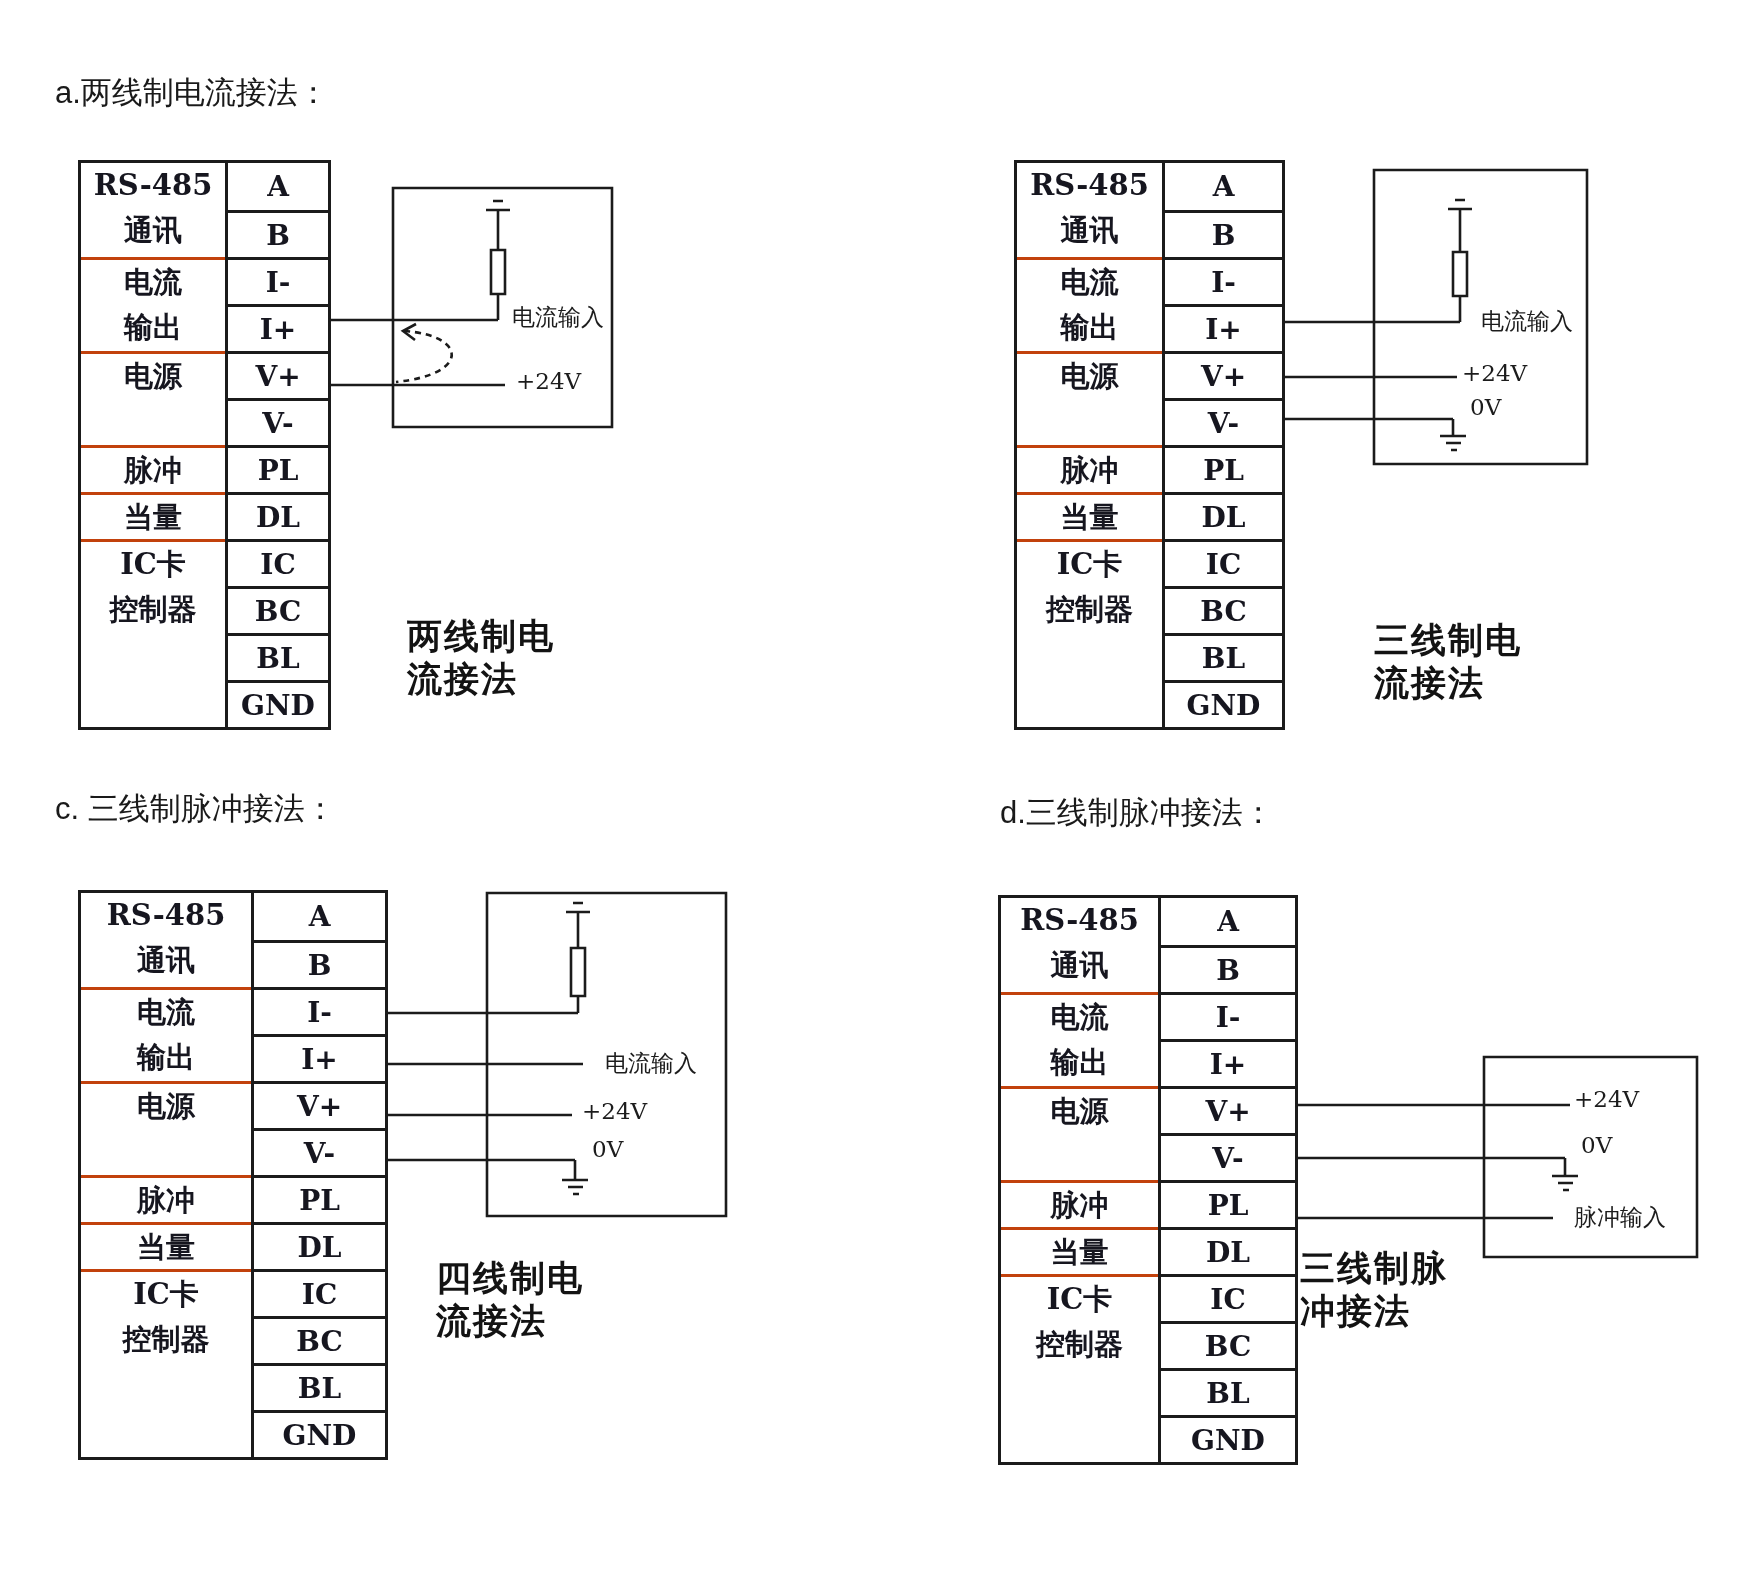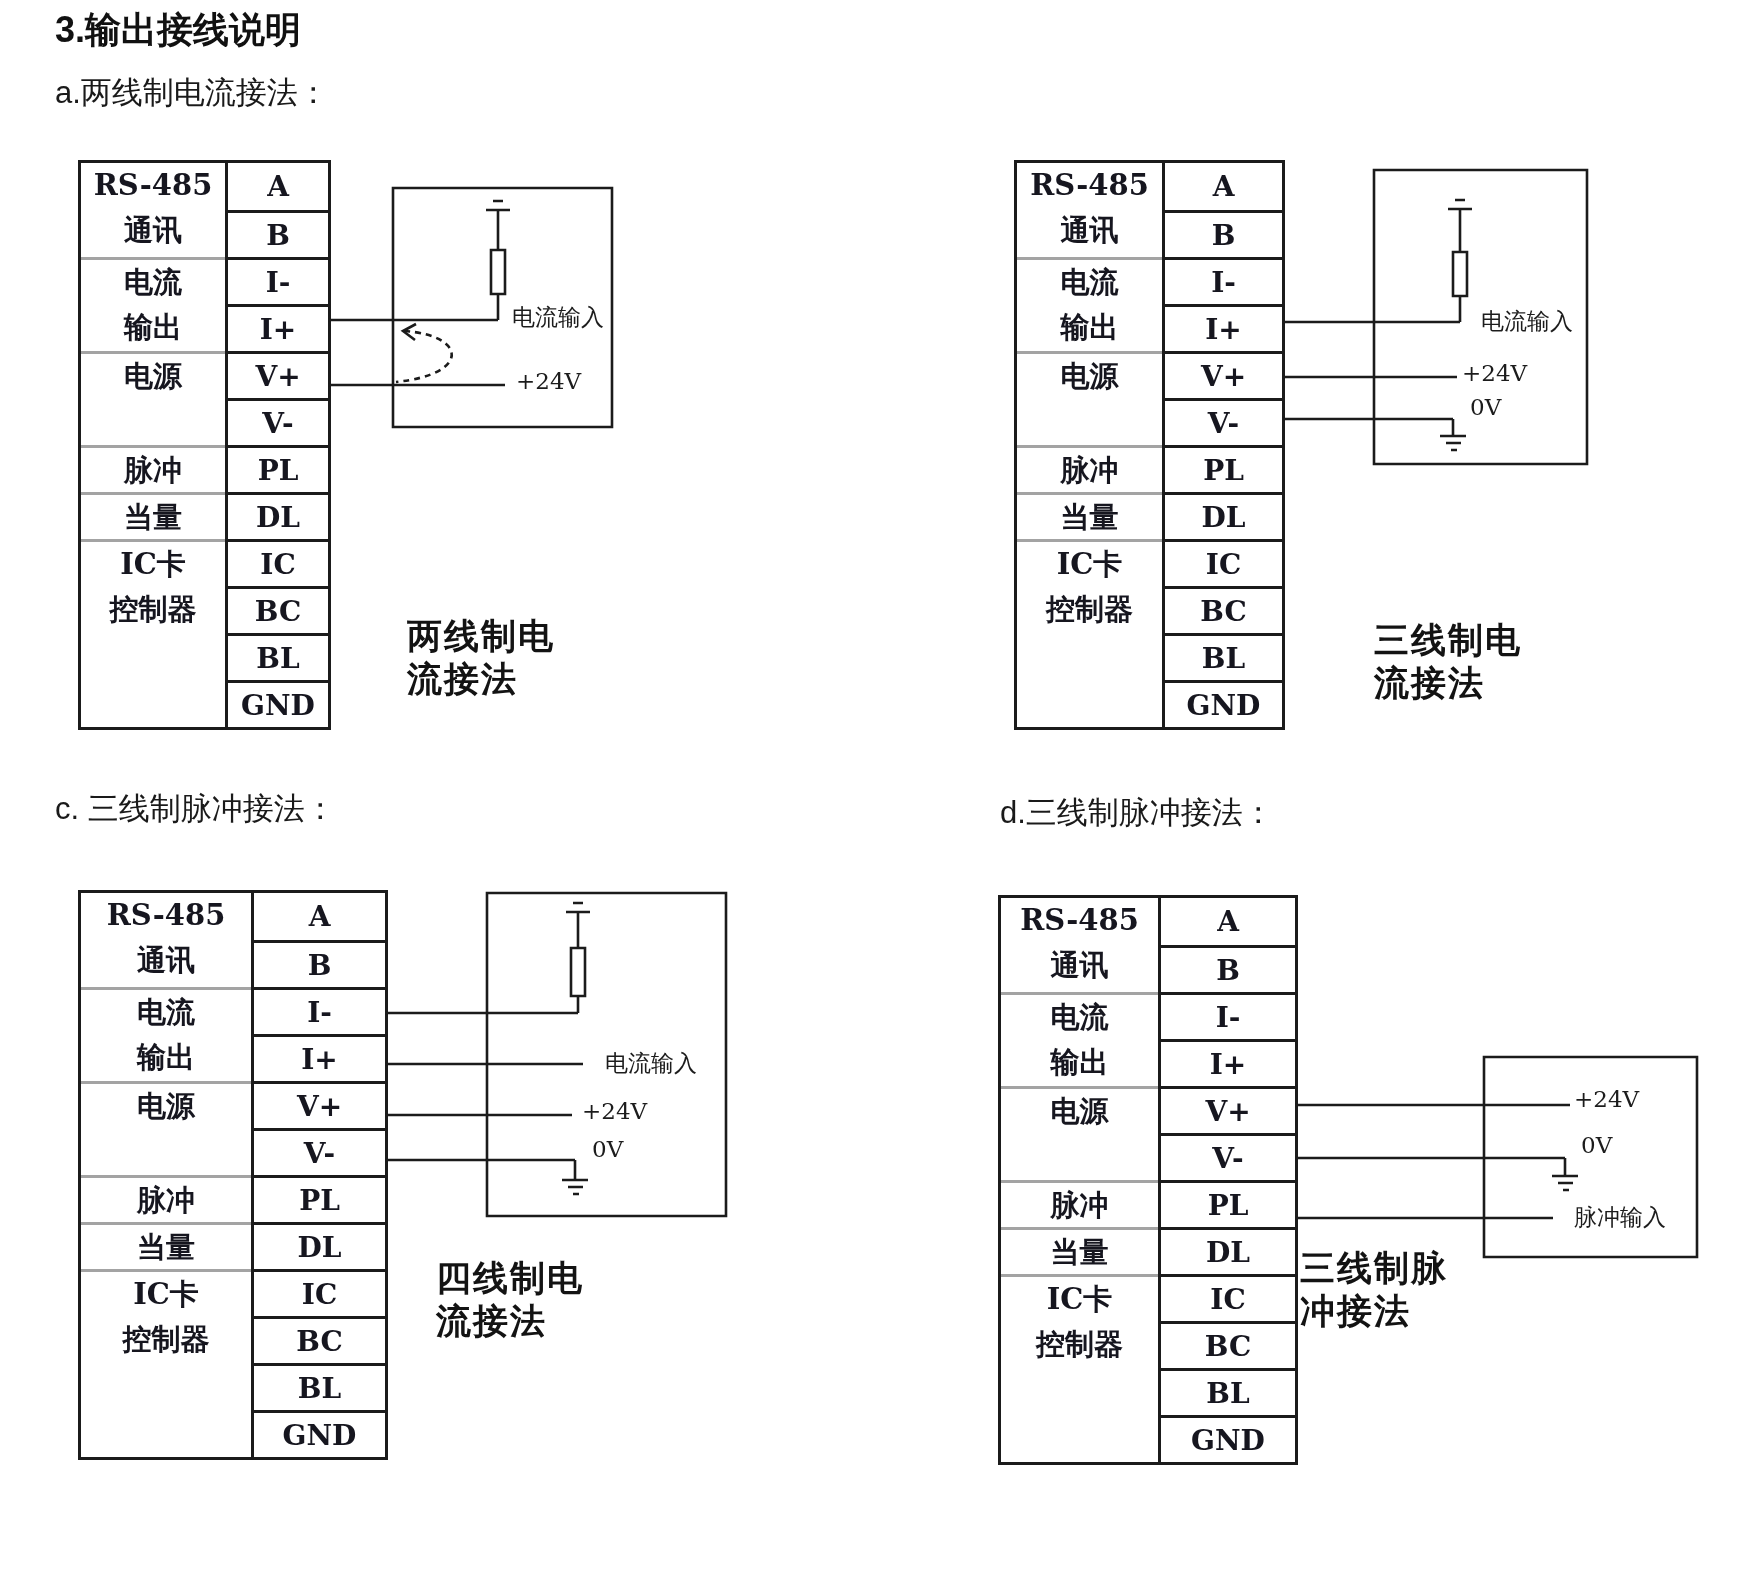--- a/index.html
+++ b/index.html
@@ -10,34 +10,33 @@
   .heading{font:400 31px "Liberation Sans",sans-serif;color:#1a1a1a;white-space:nowrap;}
   .caption{font:bold 35px "Liberation Sans",sans-serif;color:#131313;line-height:43px;
            letter-spacing:2px;white-space:nowrap;}
   .wlabel{font:400 23px "DejaVu Serif",serif;color:#1c1c1c;white-space:nowrap;}
   
   .ttable{position:absolute;display:flex;border:3px solid #1b1b1b;background:#ffffff;}
   .tcol{display:flex;flex-direction:column;}
   .tcol.right{border-left:3px solid #1b1b1b;}
   .gcell{display:flex;flex-direction:column;align-items:center;
          box-sizing:border-box;font:bold 29px "DejaVu Serif",serif;color:#16161f;}
-  .gcell + .gcell{border-top:3px solid #a3a3a3;}
+  .gcell + .gcell{border-top:3px solid #c2410c;}
   .gcell div{line-height:45px;}
   .pcell{height:47px;box-sizing:border-box;display:flex;align-items:center;justify-content:center;
          font:bold 28px "DejaVu Serif",serif;color:#16161f;}
   .pcell + .pcell{border-top:3px solid #1b1b1b;}
   svg.diagram{position:absolute;left:0;top:0;pointer-events:none;}
   svg.diagram *{vector-effect:non-scaling-stroke;}
 </style>
 </head>
 <body>
 
 <div id="page">
 
-  <div class="abs page-title" style="left:55px;top:6px;">3.输出接线说明</div>
 
   <div class="abs heading" style="left:55px;top:72px;">a.两线制电流接法：</div>
   <div class="abs heading" style="left:55px;top:788px;">c. 三线制脉冲接法：</div>
   <div class="abs heading" style="left:1000px;top:792px;">d.三线制脉冲接法：</div>
 
   <div class="ttable" style="left:78px;top:160px;">
       <div class="tcol left" style="width: 144px;">
         <div class="gcell" style="height: 94px;">
           <div>RS-485</div>
           <div>通讯</div>

